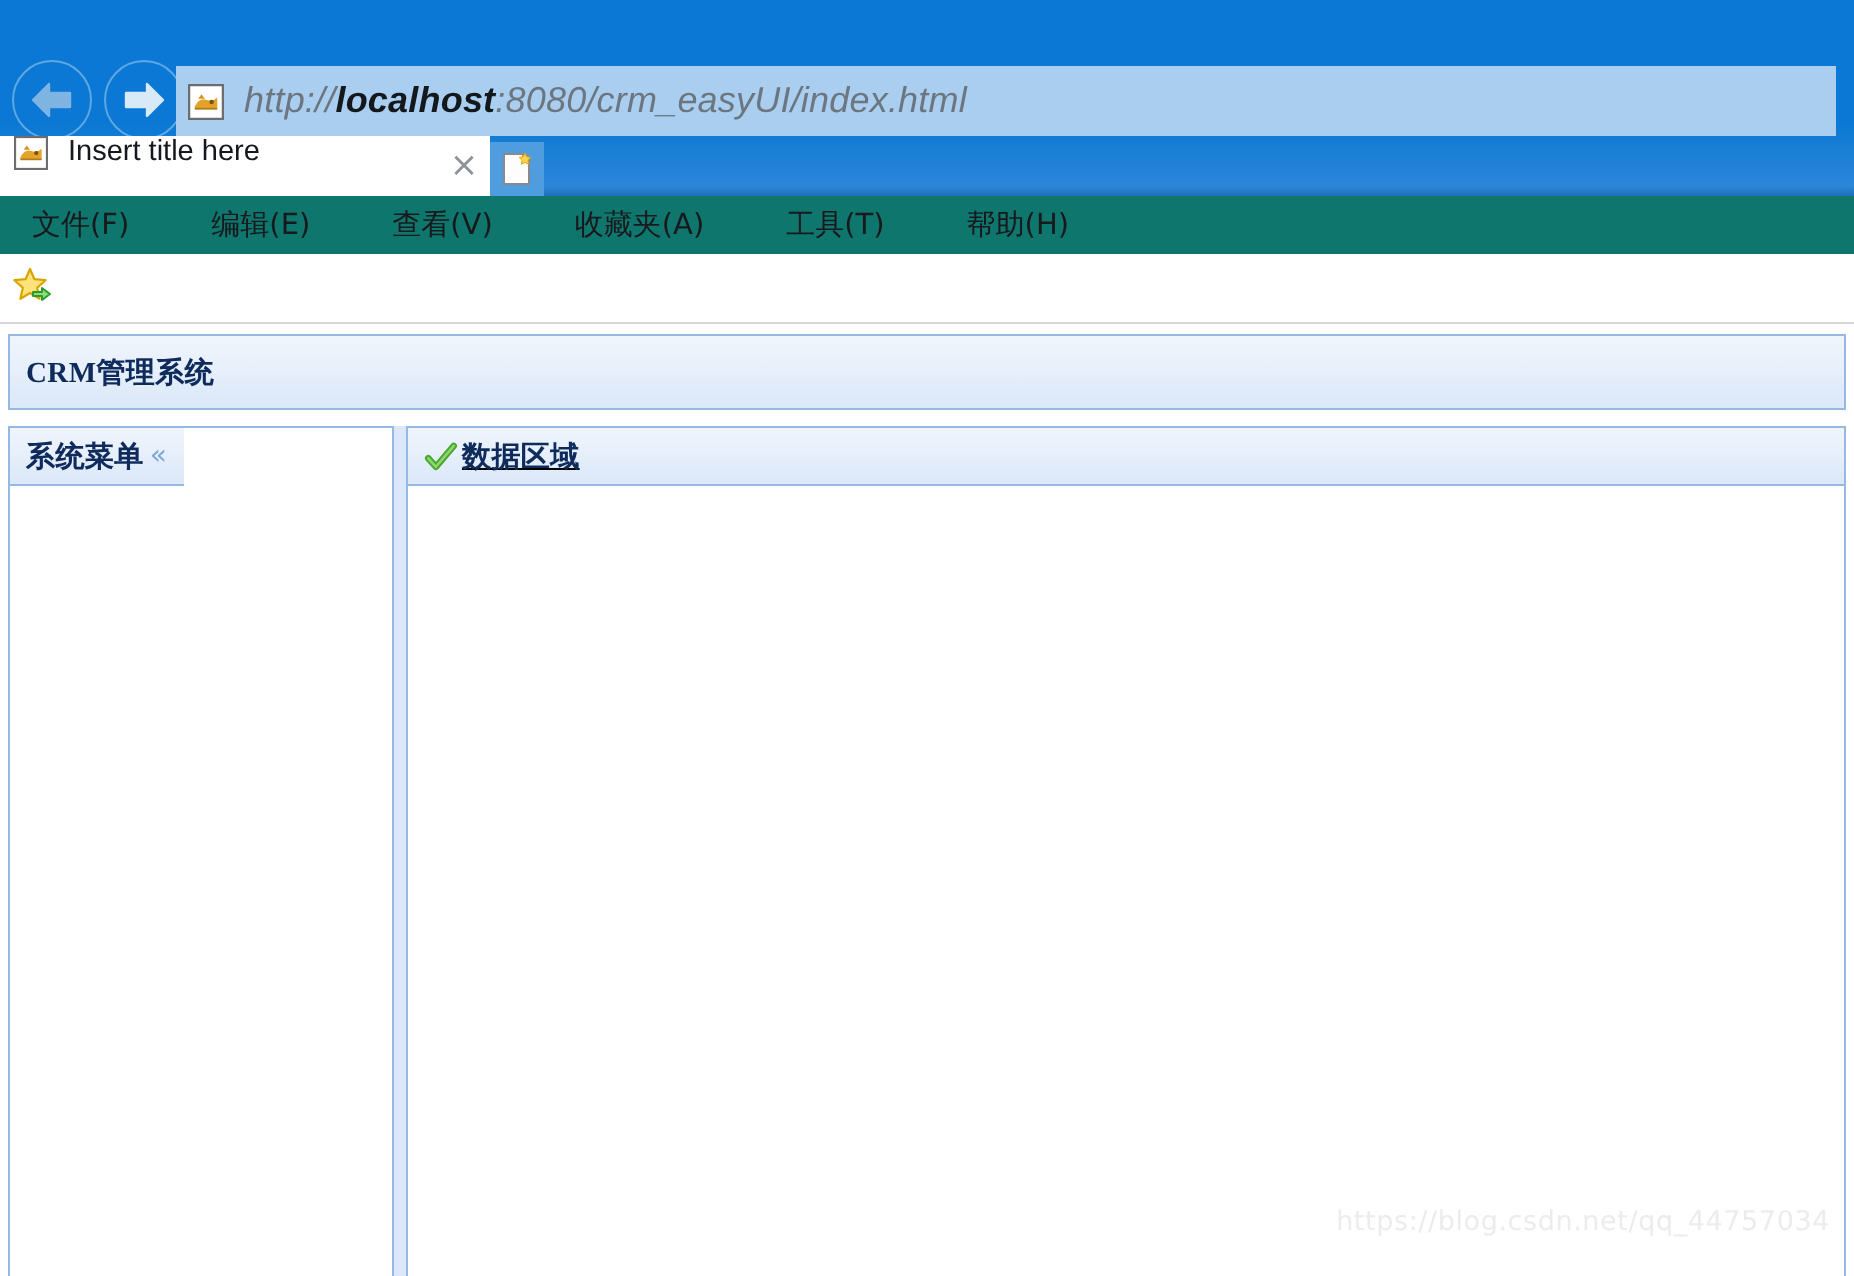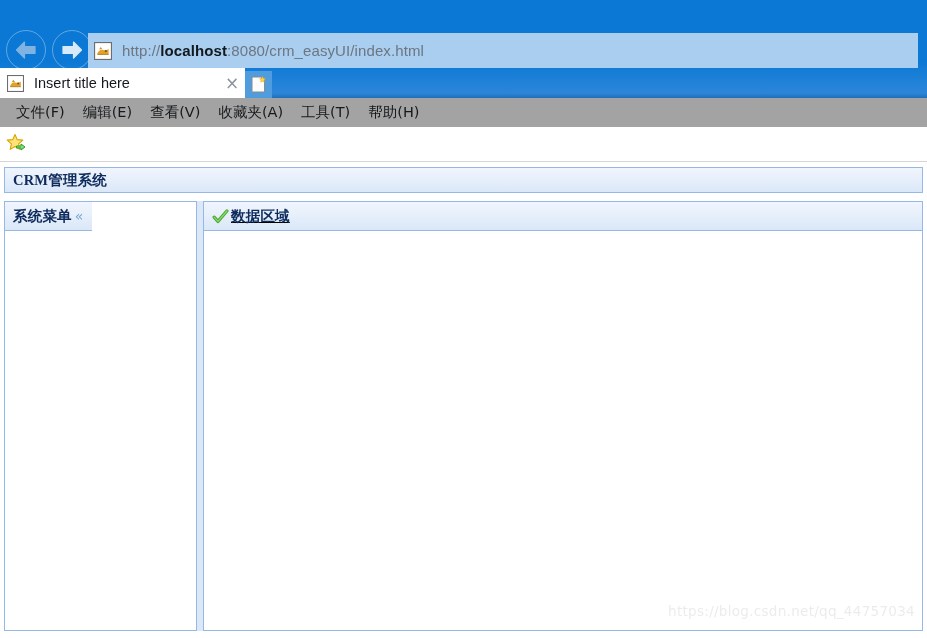--- a/index.html
+++ b/index.html
@@ -55,44 +55,45 @@
     box-sizing: border-box;
   }
   .addr-favicon {
     width: 18px;
     height: 18px;
     margin-left: 6px;
     margin-right: 10px;
     flex: 0 0 auto;
   }
   .addr-text {
-    font-size: 15px;
+    font-size: 18px;
     color: #6c7680;
     letter-spacing: 0.1px;
     white-space: nowrap;
+    font-style: italic;
   }
   .addr-text .host {
     color: #13181d;
     font-weight: bold;
   }
 
   .tab-strip {
     position: absolute;
     left: 0;
     top: 68px;
     height: 30px;
     display: flex;
     align-items: flex-end;
   }
   .tab {
     width: 245px;
     height: 30px;
     background: #ffffff;
     display: flex;
-    align-items: center;
+    align-items: flex-start;
     box-sizing: border-box;
   }
   .tab-favicon {
     width: 17px;
     height: 17px;
     margin-left: 7px;
     margin-right: 10px;
     flex: 0 0 auto;
   }
   .tab-title {
@@ -120,25 +121,26 @@
     display: flex;
     align-items: center;
     justify-content: center;
     box-sizing: border-box;
   }
 
   
   .menu-bar {
     width: 927px;
     height: 29px;
-    background: #a3a3a3;
+    background: #0f766e;
     display: flex;
     align-items: center;
     padding-left: 8px;
     box-sizing: border-box;
+    gap: 23px;
   }
   .menu-item {
     font-size: 14.5px;
     color: #17191c;
     padding: 2px 10px 2px 8px;
     white-space: nowrap;
     font-family: "DejaVu Sans", "Liberation Sans", sans-serif;
   }
 
   
@@ -176,21 +178,21 @@
   .panel-title {
     font-family: "Liberation Serif", "DejaVu Serif", serif;
     font-weight: bold;
     font-size: 14.5px;
     color: #0e2b5c;
     letter-spacing: 0.2px;
     white-space: nowrap;
   }
 
   .north-region {
-    height: 26px;
+    height: 38px;
     margin-bottom: 0;
   }
 
   .north-filler {
     height: 8px;
     background: #ffffff;
     border-left: 1px solid #ffffff;
   }
 
   .layout-row {

